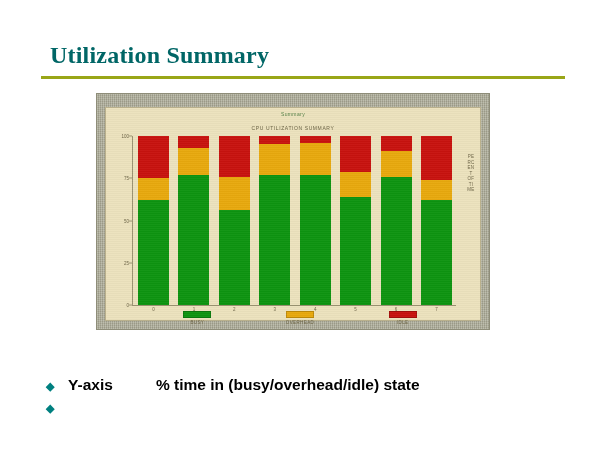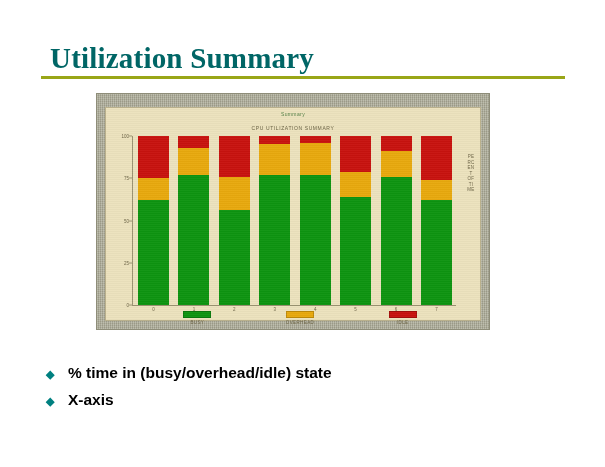--- a/index.html
+++ b/index.html
@@ -22,21 +22,21 @@
     background: #ffffff;
   }
 
   
   .title {
     position: absolute;
     left: 50px;
     top: 42px;
     font-family: "Liberation Serif", serif;
     font-weight: bold;
-    font-size: 29px;
+    font-size: 24px;
     color: #006666;
     letter-spacing: 0.2px;
     white-space: nowrap;
   }
   .title-rule {
     position: absolute;
     left: 41px;
     top: 76px;
     width: 524px;
     height: 3px;
@@ -250,20 +250,21 @@
     line-height: 1;
     padding-left: 2px;
   }
   .bullet-term {
     flex: 0 0 88px;
     white-space: nowrap;
   }
   .bullet-def {
     flex: 1 1 auto;
     white-space: nowrap;
+    margin-top: 12px;
   }
 </style>
 </head>
 <body>
 
 <div class="slide">
 
   <div class="title">Utilization Summary</div>
   <div class="title-rule"></div>
 
@@ -357,21 +358,21 @@
             <div class="legend-label">IDLE</div>
           </div>
         </div>
 
     </div>
   </div>
 
   <div class="bullets">
     <div class="bullet-row">
       <span class="bullet-marker">◆</span>
+      <span class="bullet-term">Y-axis</span>
       <span class="bullet-def">% time in (busy/overhead/idle) state</span>
     </div>
     <div class="bullet-row">
       <span class="bullet-marker">◆</span>
-      <span class="bullet-term">X-axis</span>
     </div>
   </div>
 
 </div>
 
 </body></html>

